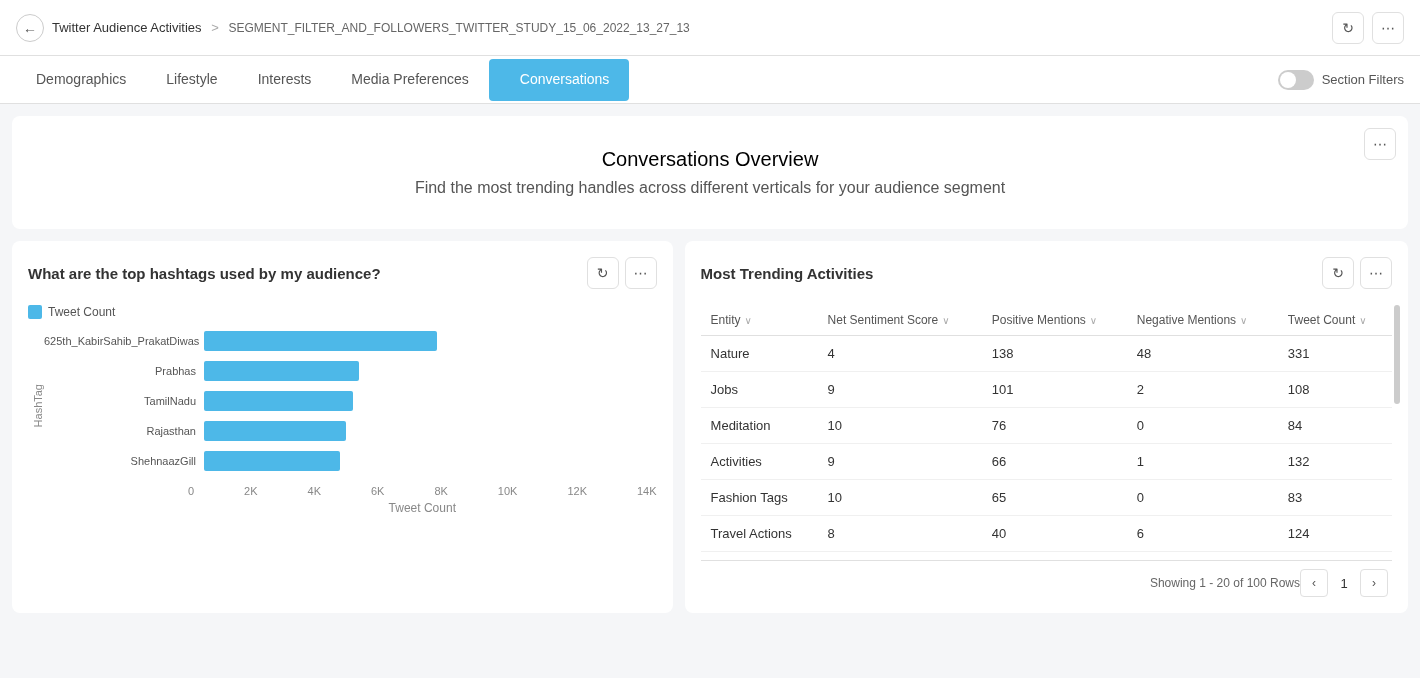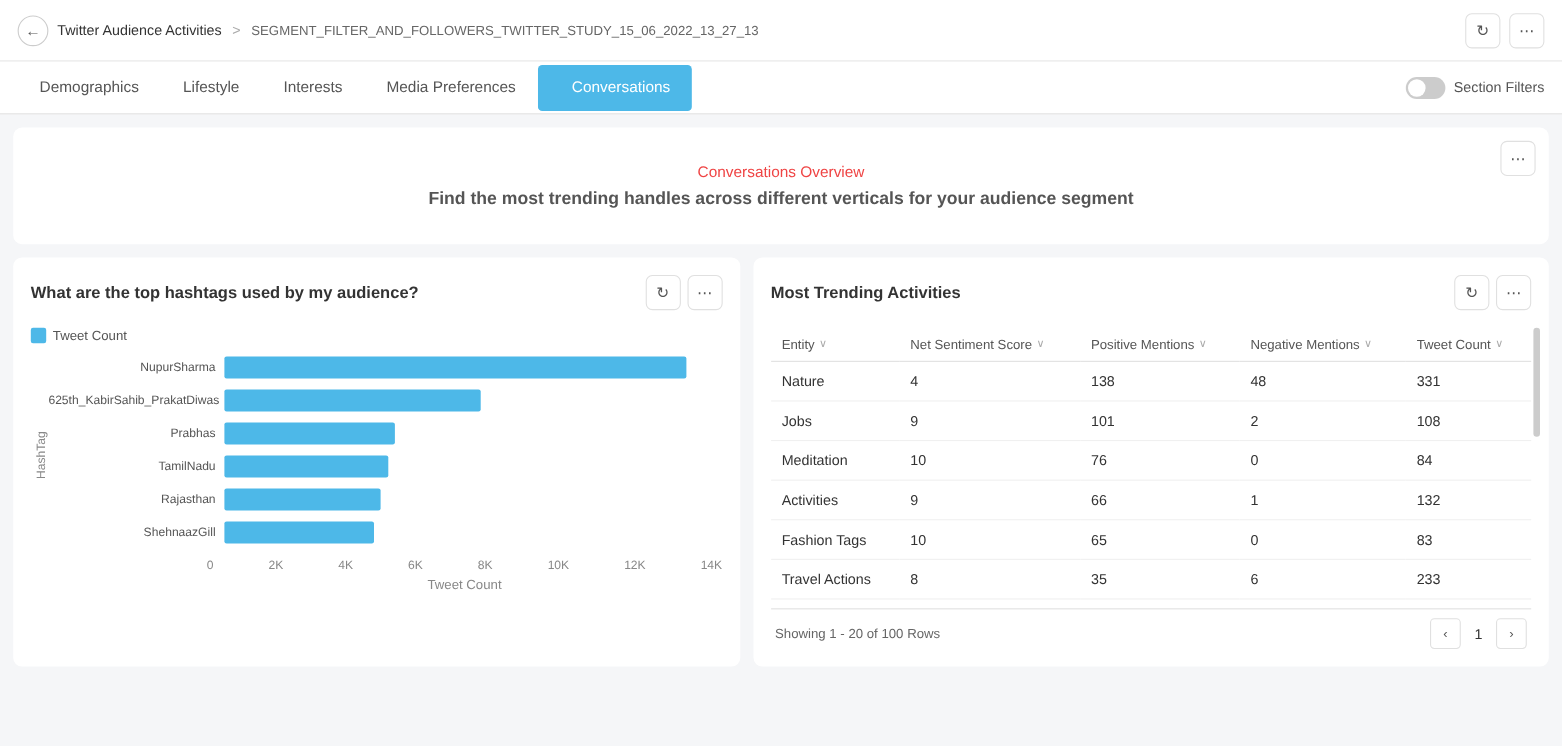--- a/index.html
+++ b/index.html
@@ -17,22 +17,22 @@
     .nav-tabs { display: flex; align-items: center; justify-content: space-between; padding: 0 16px; background: #fff; border-bottom: 1px solid #e0e0e0; height: 48px; }
     .tabs { display: flex; gap: 0; }
     .tab { padding: 12px 20px; font-size: 14px; color: #555; cursor: pointer; border-bottom: 2px solid transparent; white-space: nowrap; }
     .tab.active { background: #4db8e8; color: #fff; border-radius: 4px; border-bottom: 2px solid transparent; padding-left: 31px; }
     .section-filters { display: flex; align-items: center; gap: 8px; font-size: 13px; color: #555; }
     .toggle { width: 36px; height: 20px; background: #ccc; border-radius: 10px; position: relative; cursor: pointer; }
     .toggle-knob { width: 16px; height: 16px; background: #fff; border-radius: 50%; position: absolute; top: 2px; left: 2px; }
 
     
     .hero { background: #fff; margin: 12px; border-radius: 8px; padding: 32px; text-align: center; position: relative; }
-    .hero-title { font-size: 14px; color: #ef4444; font-weight: 400; margin-bottom: 8px; }
-    .hero-subtitle { font-size: 16px; color: #555; font-weight: 700; }
+    .hero-title { font-size: 20px; color: #000000; font-weight: 400; margin-bottom: 8px; }
+    .hero-subtitle { font-size: 16px; color: #555; font-weight: 400; }
     .hero-menu { position: absolute; top: 12px; right: 12px; }
 
     
     .content { display: flex; gap: 12px; margin: 12px; }
 
     
     .left-panel { background: #fff; border-radius: 8px; flex: 1; padding: 16px; min-width: 0; }
     .panel-header { display: flex; justify-content: space-between; align-items: center; margin-bottom: 16px; }
     .panel-title { font-size: 15px; font-weight: 600; color: #333; }
     .panel-actions { display: flex; gap: 6px; }
@@ -54,26 +54,26 @@
     .x-tick { font-size: 11px; color: #888; }
     .x-axis-label { text-align: center; font-size: 12px; color: #888; padding-left: 160px; margin-top: 4px; }
 
     
     .right-panel { background: #fff; border-radius: 8px; flex: 1.1; padding: 16px; min-width: 0; }
 
     
     table { width: 100%; border-collapse: collapse; font-size: 13px; }
     thead tr { border-bottom: 1px solid #e0e0e0; }
     th { padding: 8px 10px; text-align: left; font-weight: 500; color: #555; font-size: 12px; }
-    th .col-header { display: flex; gap: 4px; }
+    th .col-header { display: flex; align-items: center; gap: 4px; }
     th .sort-icon { color: #aaa; font-size: 10px; }
     td { padding: 10px 10px; color: #333; border-bottom: 1px solid #f0f0f0; font-size: 13px; }
 
     
-    .pagination { display: flex; align-items: center; justify-content: space-between; padding: 8px 4px 0; border-top: 1px solid #e0e0e0; margin-top: 8px; }
+    .pagination { display: flex; align-items: center; justify-content: flex-end; padding: 8px 4px 0; border-top: 1px solid #e0e0e0; margin-top: 8px; }
     .pagination-info { font-size: 12px; color: #666; }
     .pagination-controls { display: flex; align-items: center; gap: 6px; }
     .page-btn { width: 28px; height: 28px; border: 1px solid #e0e0e0; background: #fff; border-radius: 4px; cursor: pointer; display: flex; align-items: center; justify-content: center; font-size: 12px; color: #555; }
     .page-num { font-size: 13px; color: #333; font-weight: 500; min-width: 20px; text-align: center; }
 
     .scrollbar-area { position: relative; }
     .scrollbar-thumb { position: absolute; right: -8px; top: 0; height: 40%; width: 6px; background: #ccc; border-radius: 3px; }
   </style>
 </head>
 <body>
@@ -129,26 +129,20 @@
     </div>
 
     <div class="legend">
       <div class="legend-dot"></div>
       <span class="legend-label">Tweet Count</span>
     </div>
 
     <div class="chart-area">
       <div class="y-axis-label">HashTag</div>
       <div class="chart-content" id="bar-chart">
-          <div class="bar-row">
-            <div class="bar-label">NupurSharma</div>
-            <div class="bar-container">
-              <div class="bar" style="width: 92.8571%;"></div>
-            </div>
-          </div>
           <div class="bar-row">
             <div class="bar-label">625th_KabirSahib_PrakatDiwas</div>
             <div class="bar-container">
               <div class="bar" style="width: 51.4286%;"></div>
             </div>
           </div>
           <div class="bar-row">
             <div class="bar-label">Prabhas</div>
             <div class="bar-container">
               <div class="bar" style="width: 34.2857%;"></div>
@@ -265,23 +259,23 @@
             <tr>
               <td>Fashion Tags</td>
               <td>10</td>
               <td>65</td>
               <td>0</td>
               <td>83</td>
             </tr>
             <tr>
               <td>Travel Actions</td>
               <td>8</td>
-              <td>35</td>
+              <td>40</td>
               <td>6</td>
-              <td>233</td>
+              <td>124</td>
             </tr>
           </tbody>
       </table>
       <div class="scrollbar-thumb"></div>
     </div>
 
     <div class="pagination">
       <span class="pagination-info">Showing 1 - 20 of 100 Rows</span>
       <div class="pagination-controls">
         <button class="page-btn">‹</button>

